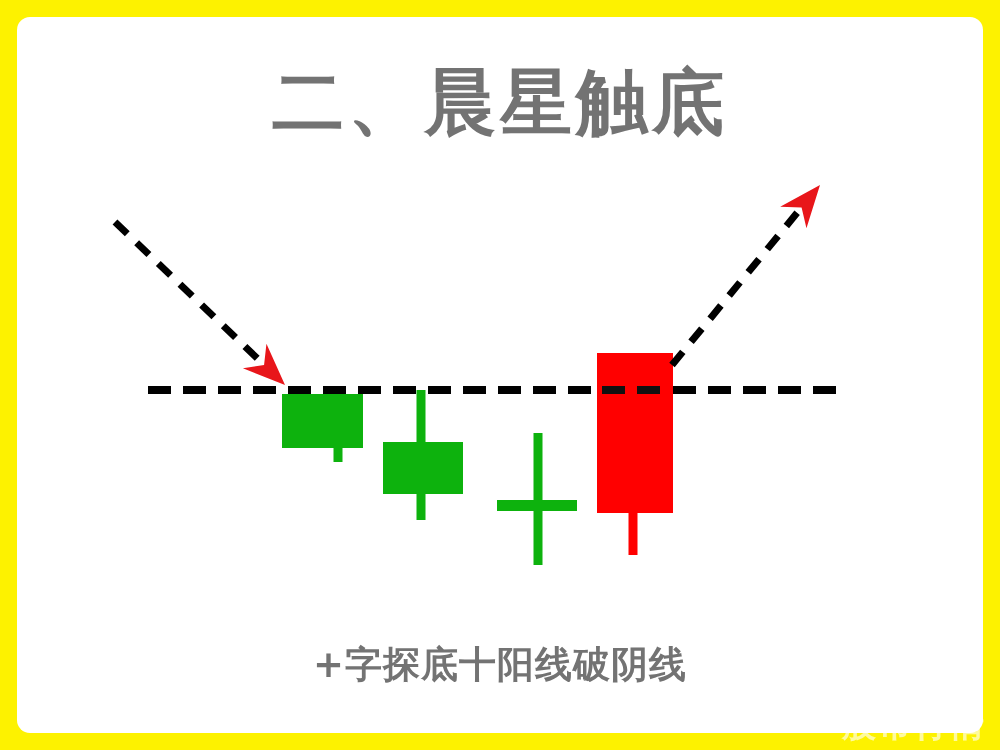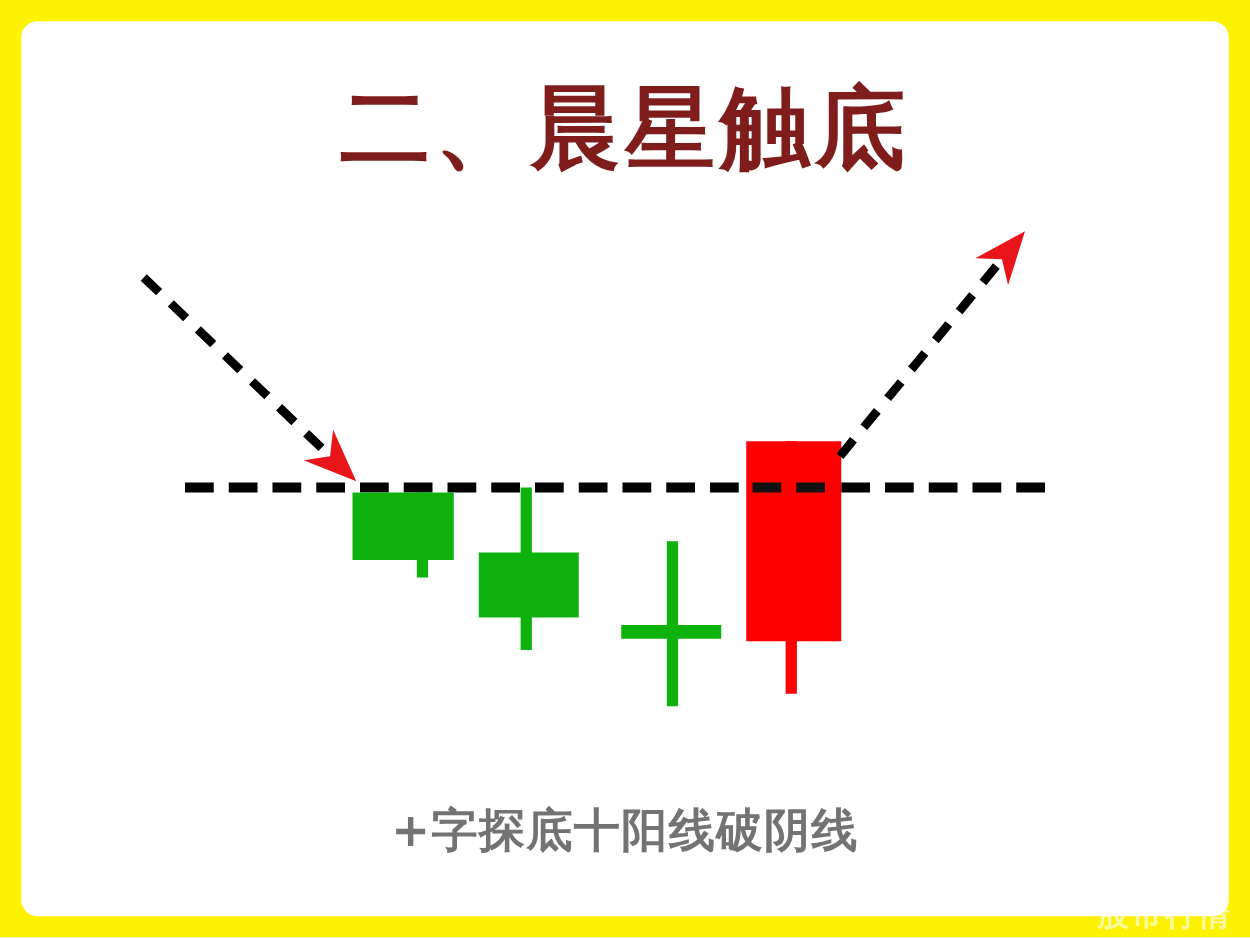--- a/index.html
+++ b/index.html
@@ -82,36 +82,36 @@
     color: #CC2424;
     white-space: nowrap;
   }
 
   
   #watermark {
     position: absolute;
     right: 14px;
     bottom: 2px;
     font-family: "DejaVu Sans", "Liberation Sans", sans-serif;
-    font-size: 25px;
+    font-size: 34px;
     font-weight: bold;
     letter-spacing: 2px;
     color: rgba(255,255,255,0.62);
     white-space: nowrap;
     pointer-events: none;
   }
 </style>
 </head>
 <body>
 
 <div id="poster" style="background: rgb(253, 242, 0);">
 
   <div id="card">
 
-    <div id="title" style="color: #7f1d1d;">二、晨星触底</div>
+    <div id="title" style="color: #737373;">二、晨星触底</div>
 
     <div id="stage">
       <svg viewBox="0 0 966 716" xmlns="http://www.w3.org/2000/svg">
 
         <line id="ref-line" stroke="#000000" stroke-width="8" stroke-dasharray="23 12" stroke-linecap="butt" x1="131" y1="373" x2="828" y2="373"></line>
 
         <g>
           <rect id="c1-wick" x="316.5" y="377" width="9" height="68" fill="#0DB20D"></rect>
           <rect id="c1-body" x="265" y="377" width="81" height="54" fill="#0DB20D"></rect>
         </g>

